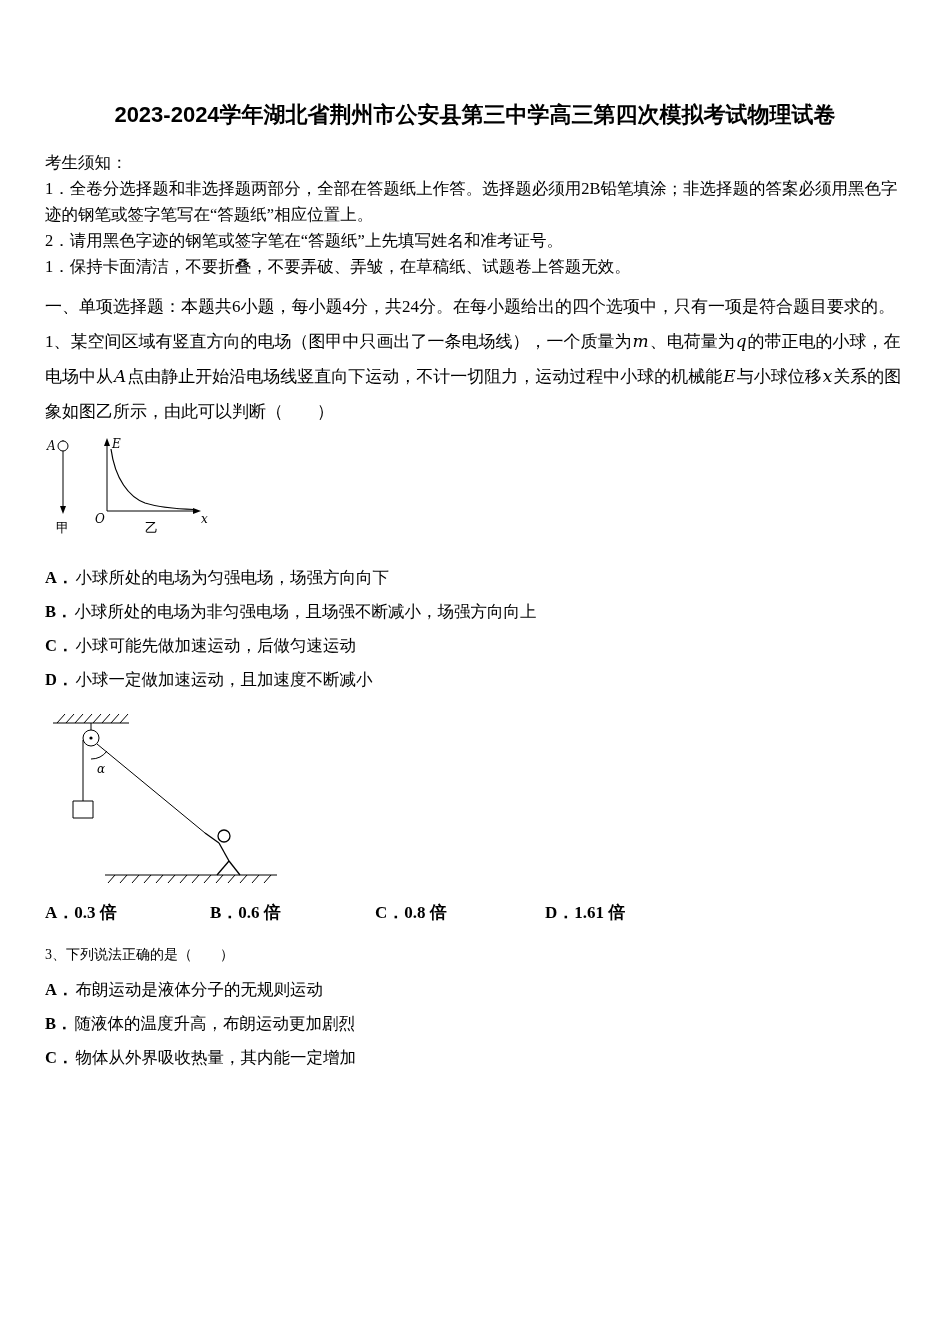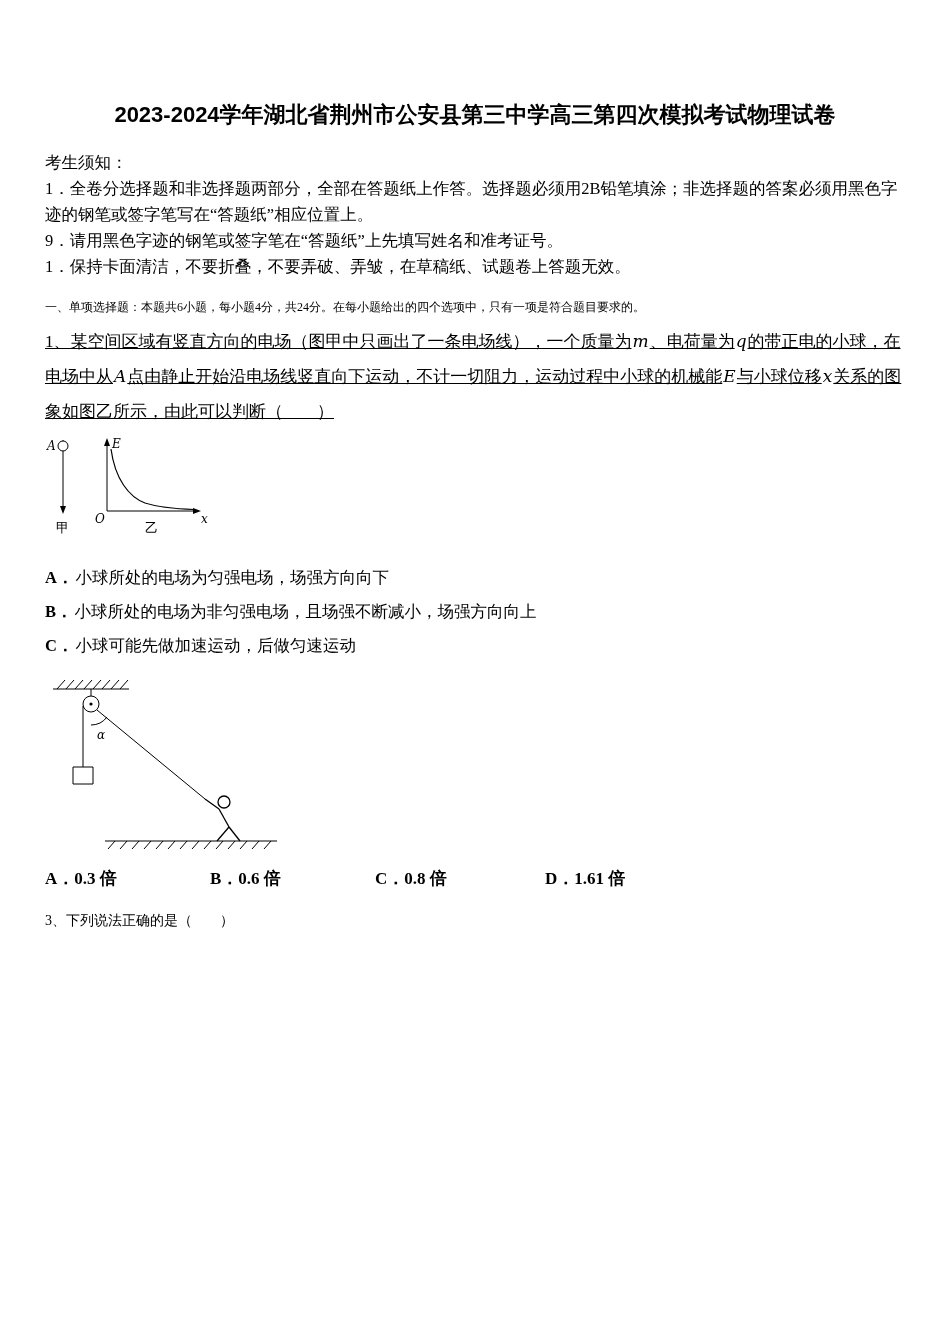--- a/index.html
+++ b/index.html
@@ -10,25 +10,25 @@
     font-family: "Liberation Serif", "DejaVu Serif", serif;
     padding: 100px 45px 8px 45px; position: relative;
   }
   .title {
     font-family: "Liberation Sans", "DejaVu Sans", sans-serif;
     font-size: 22px; font-weight: bold; text-align: center;
     margin: 0 0 20px 0; line-height: 30px;
   }
   .notice { margin-bottom: 14px; }
   .notice p { margin: 0; font-size: 16.5px; line-height: 26px; }
-  .section-head { font-size: 12px; line-height: 26px; margin: 12px 0 4px 0; }
+  .section-head { font-size: 17px; line-height: 26px; margin: 12px 0 4px 0; }
   .q-text { font-size: 17px; margin: 0; }
   .q1-text { line-height: 35px; margin-top: 2px; }
   .q2-text { line-height: 54px; margin-top: 4px; }
-  .seg-p { font-style: normal; text-decoration: underline; }
+  .seg-p { font-style: normal; }
   .seg-v { font-style: italic; font-family: "DejaVu Serif", serif; padding: 0 1px; }
   .seg-f { font-style: italic; font-family: "DejaVu Serif", serif; font-size: 23px; padding: 0 5px; }
   .fig { display: block; }
   .fig1 { margin: 6px 0 10px 0; }
   .fig2 { margin: 10px 0 4px 2px; }
   .options { margin: 24px 0 6px 0; }
   .option-line { font-size: 16.5px; line-height: 34px; }
   .opt-label { font-weight: bold; padding-right: 2px; }
   .q2-options { display: flex; font-size: 17px; margin: 14px 0 10px 0; line-height: 28px; }
   .q2-options .q2-opt { font-weight: bold; }
@@ -42,21 +42,21 @@
 </head>
 <body>
 
 <div class="page">
 
   <h1 class="title">2023-2024学年湖北省荆州市公安县第三中学高三第四次模拟考试物理试卷</h1>
 
   <div class="notice">
     <p>考生须知：</p>
     <p>1．全卷分选择题和非选择题两部分，全部在答题纸上作答。选择题必须用2B铅笔填涂；非选择题的答案必须用黑色字迹的钢笔或签字笔写在“答题纸”相应位置上。</p>
-    <p>9．请用黑色字迹的钢笔或签字笔在“答题纸”上先填写姓名和准考证号。</p>
+    <p>2．请用黑色字迹的钢笔或签字笔在“答题纸”上先填写姓名和准考证号。</p>
     <p>1．保持卡面清洁，不要折叠，不要弄破、弄皱，在草稿纸、试题卷上答题无效。</p>
   </div>
 
   <p class="section-head">一、单项选择题：本题共6小题，每小题4分，共24分。在每小题给出的四个选项中，只有一项是符合题目要求的。</p>
 
   <div>
     <p class="q-text q1-text"><span class="seg seg-p">1、某空间区域有竖直方向的电场（图甲中只画出了一条电场线），一个质量为</span><span class="seg seg-v">m</span><span class="seg seg-p">、电荷量为</span><span class="seg seg-v">q</span><span class="seg seg-p">的带正电的小球，在电场中从</span><span class="seg seg-v">A</span><span class="seg seg-p">点由静止开始沿电场线竖直向下运动，不计一切阻力，运动过程中小球的机械能</span><span class="seg seg-v">E</span><span class="seg seg-p">与小球位移</span><span class="seg seg-v">x</span><span class="seg seg-p">关系的图象如图乙所示，由此可以判断（　　）</span></p>
 
     <svg class="fig fig1" width="168" height="102" viewBox="0 0 168 102">
 
@@ -78,20 +78,21 @@
         <text class="svg-var" x="50" y="88">O</text>
         <path d="M 66,14 C 70,44 84,62 100,68 C 116,73 135,74 149,74.5" fill="none" stroke="#000" stroke-width="1.2"></path>
         <text class="svg-cjk" x="100" y="97">乙</text>
       </g>
     </svg>
 
     <div class="options">
       <div class="option-line"><span class="opt-label">A．</span><span>小球所处的电场为匀强电场，场强方向向下</span></div>
       <div class="option-line"><span class="opt-label">B．</span><span>小球所处的电场为非匀强电场，且场强不断减小，场强方向向上</span></div>
       <div class="option-line"><span class="opt-label">C．</span><span>小球可能先做加速运动，后做匀速运动</span></div>
+      <div class="option-line"><span class="opt-label">D．</span><span>小球一定做加速运动，且加速度不断减小</span></div>
     </div>
   </div>
 
   <div>
 
     <svg class="fig fig2" width="238" height="178" viewBox="0 0 238 178">
 
       <g stroke="#000" stroke-width="1">
         <line x1="6" y1="16" x2="82" y2="16"></line>
         <line x1="10" y1="16" x2="18" y2="7"></line>
@@ -150,15 +151,20 @@
     <div class="q2-options">
       <span class="q2-opt w"><span>A．</span><span>0.3 倍</span></span>
       <span class="q2-opt w"><span>B．</span><span>0.6 倍</span></span>
       <span class="q2-opt w2"><span>C．</span><span>0.8 倍</span></span>
       <span class="q2-opt"><span>D．</span><span>1.61 倍</span></span>
     </div>
   </div>
 
   <div>
     <p class="q-text q3-head">3、下列说法正确的是（　　）</p>
+    <div>
+      <div class="option-line"><span class="opt-label">A．</span><span>布朗运动是液体分子的无规则运动</span></div>
+      <div class="option-line"><span class="opt-label">B．</span><span>随液体的温度升高，布朗运动更加剧烈</span></div>
+      <div class="option-line"><span class="opt-label">C．</span><span>物体从外界吸收热量，其内能一定增加</span></div>
+    </div>
   </div>
 
 </div>
 
 </body></html>

